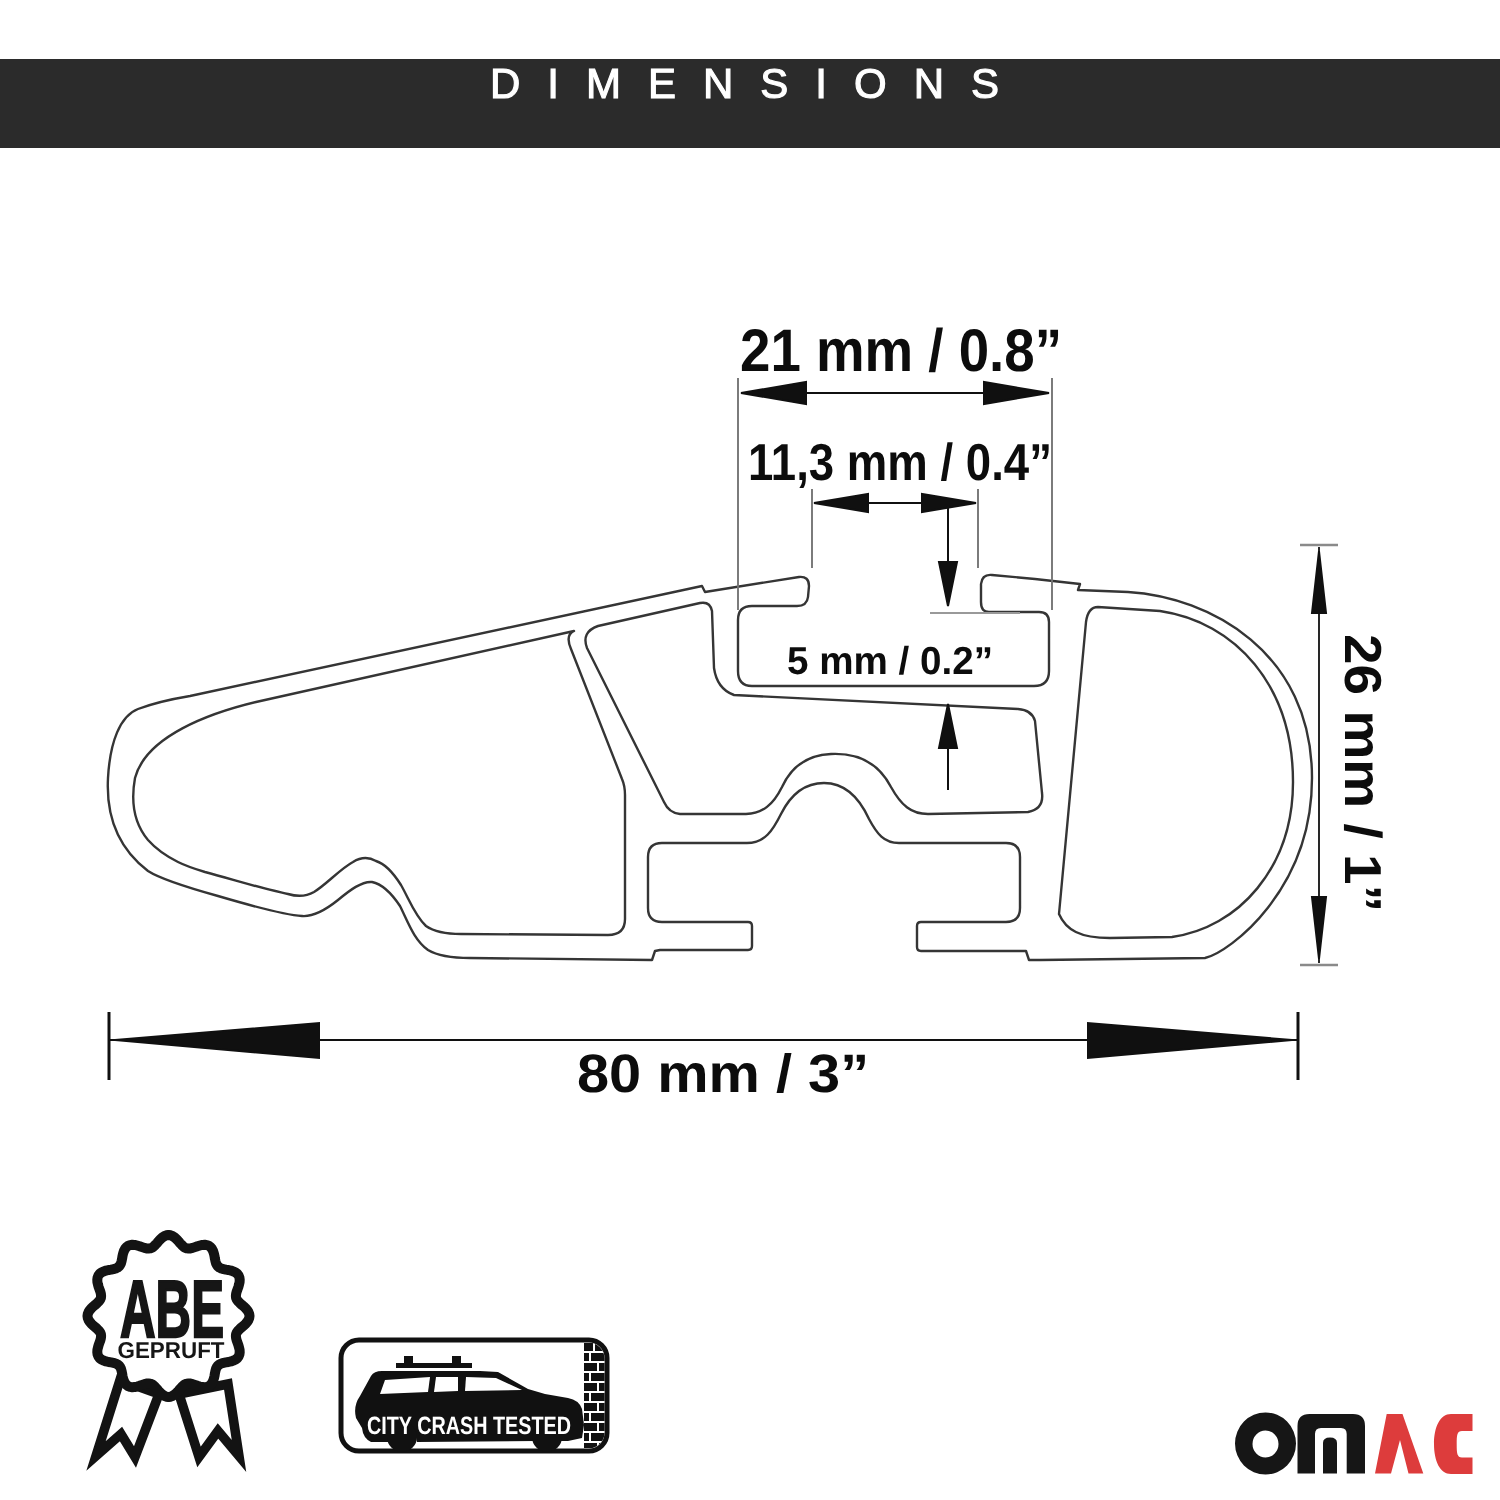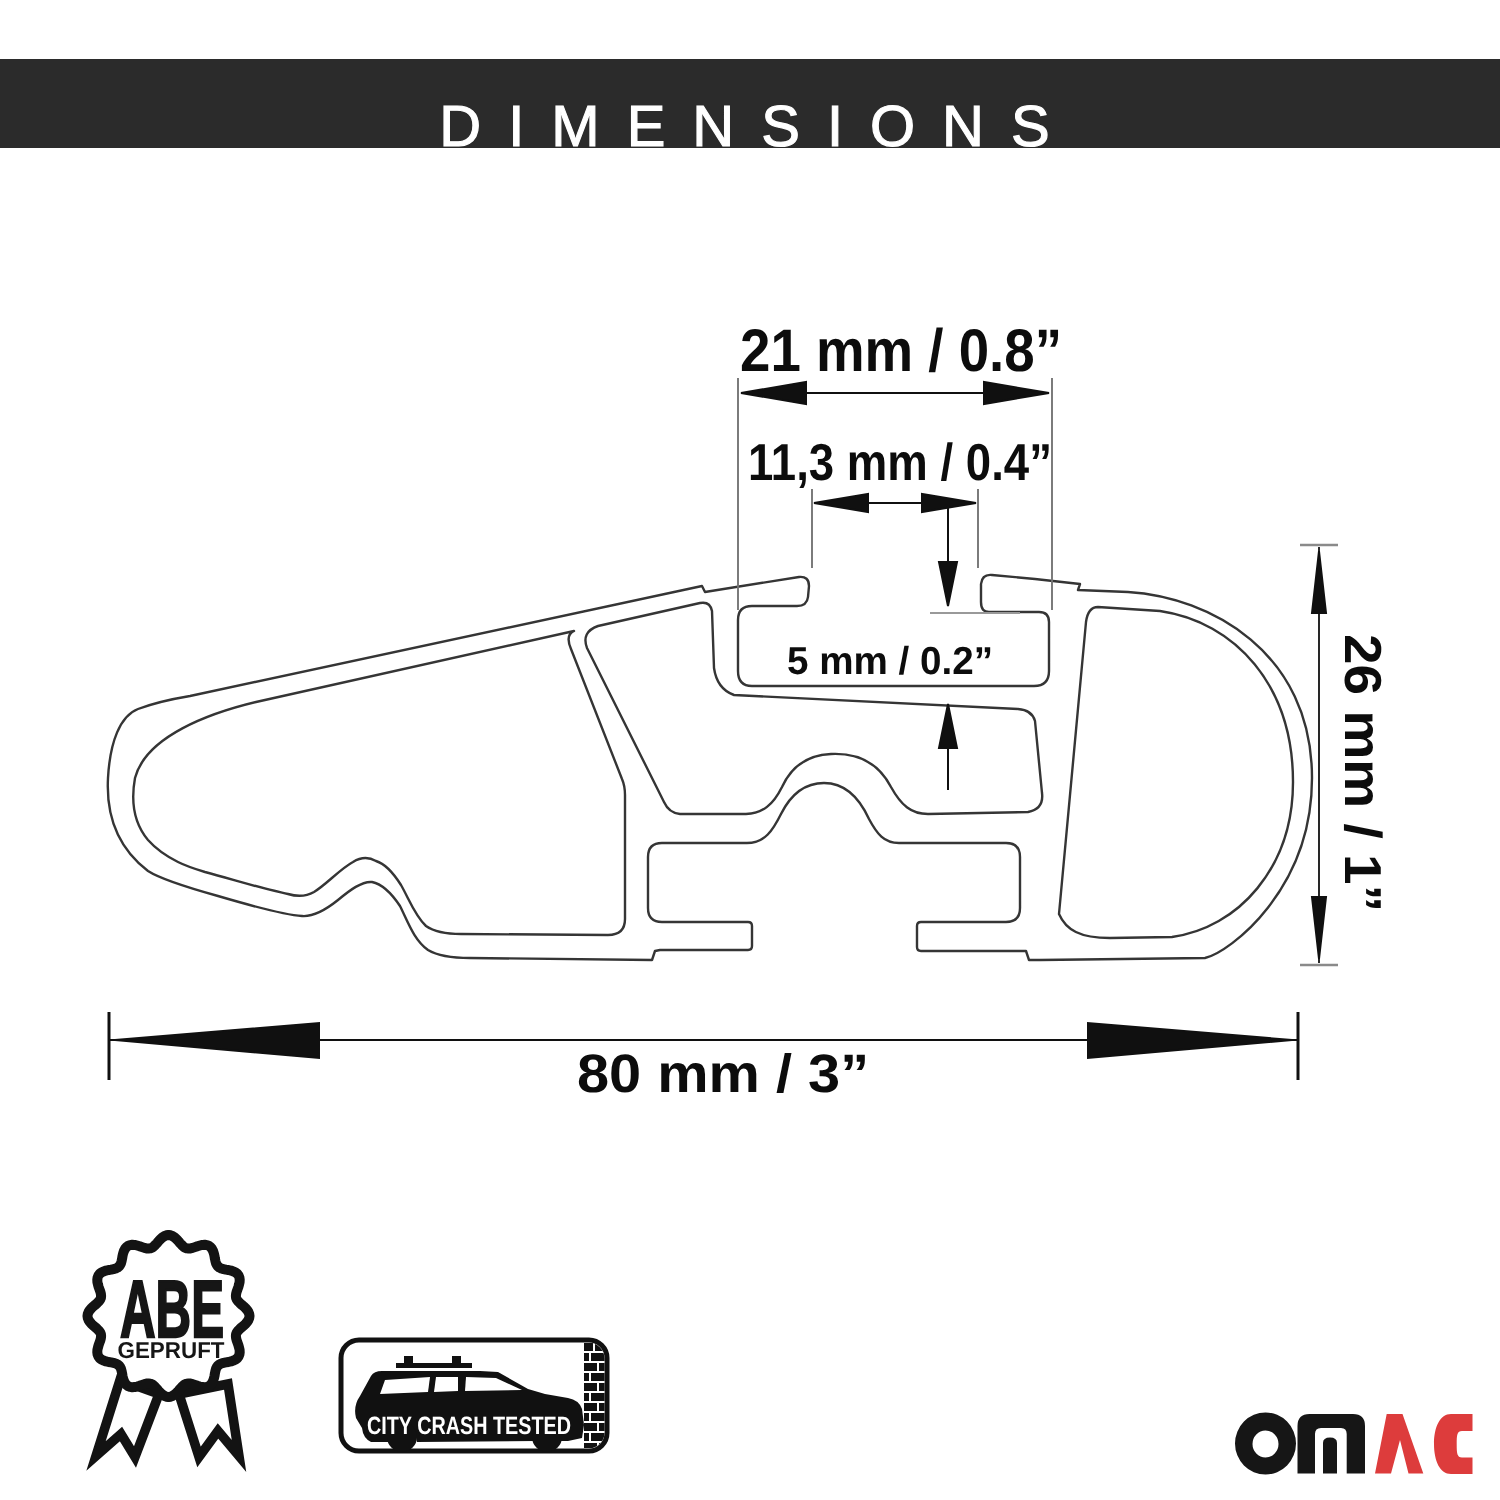--- a/index.html
+++ b/index.html
@@ -2,21 +2,21 @@
 <html><head><meta charset="utf-8">
 <style>
 html,body{margin:0;padding:0;background:#ffffff;}
 #page{position:relative;width:1500px;height:1500px;background:#fff;overflow:hidden;font-family:"Liberation Sans",sans-serif;}
 </style></head>
 <body>
 <div id="page">
 
 <div style="position:absolute;left:0;top:59px;width:1500px;height:89px;background:#2b2b2b;"></div>
 
-<div style="position:absolute;left:0;top:92px;width:1500px;text-align:center;color:#fff;font-size:58px;font-weight:400;-webkit-text-stroke:1.1px #fff;letter-spacing:27px;text-indent:16px;">DIMENSIONS</div>
+<div style="position:absolute;left:0;top:60px;width:1500px;text-align:center;color:#fff;font-size:42px;font-weight:400;-webkit-text-stroke:1.1px #fff;letter-spacing:27px;text-indent:16px;">DIMENSIONS</div>
 
 <svg width="1500" height="1500" viewBox="0 0 1500 1500" style="position:absolute;left:0;top:0;" text-rendering="geometricPrecision">
 <g fill="none" stroke="#353535" stroke-width="2.4" stroke-linejoin="round" stroke-linecap="round">
 
 <path id="outer" fill="#ffffff" d="M 190,696
 L 702,586 L 705,592 L 799,577
 Q 809,576 809,586 L 808,597 Q 807,606 797,606
 L 752,606 Q 738,606 738,620 L 738,671 Q 738,686 752,686
 L 1034,686 Q 1049,686 1049,671 L 1049,622 Q 1049,612 1039,612
 L 989,612 Q 981,612 981,602 L 981,584 Q 982,574 992,575

